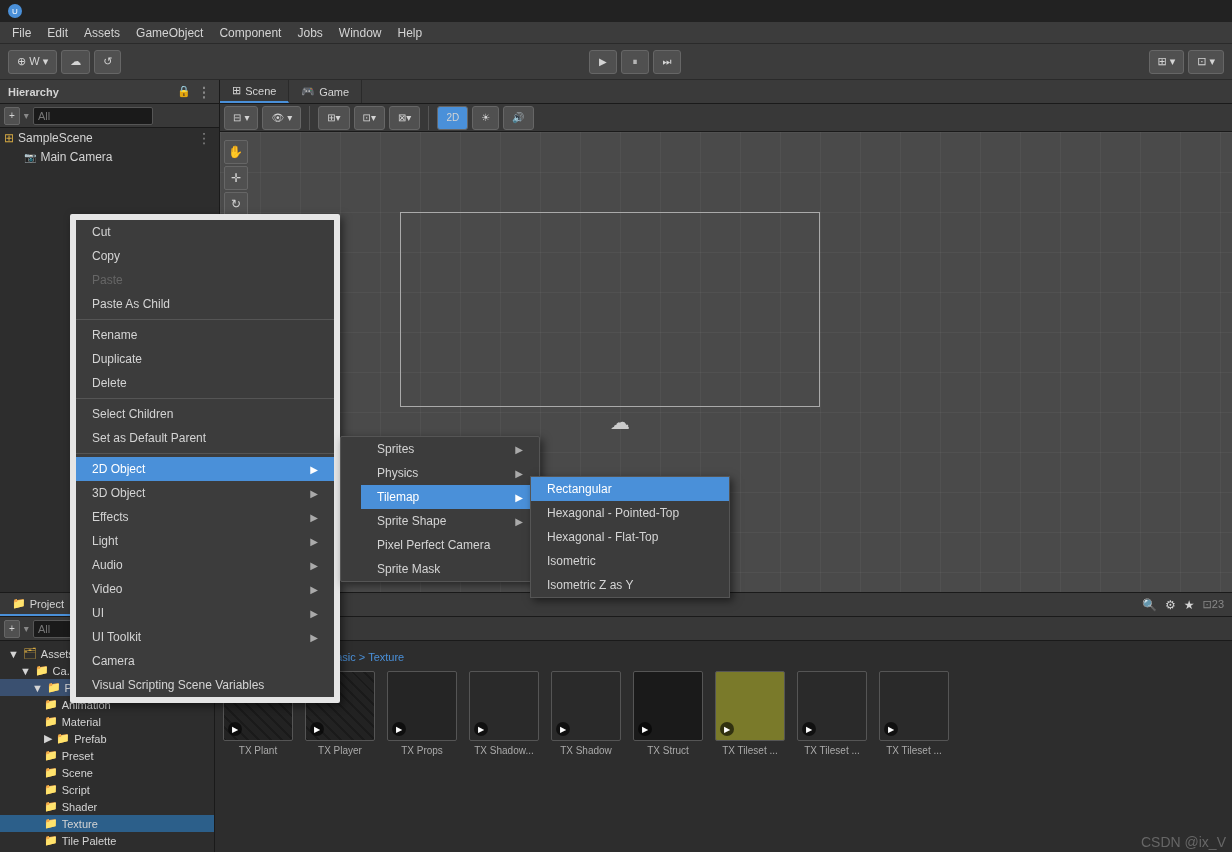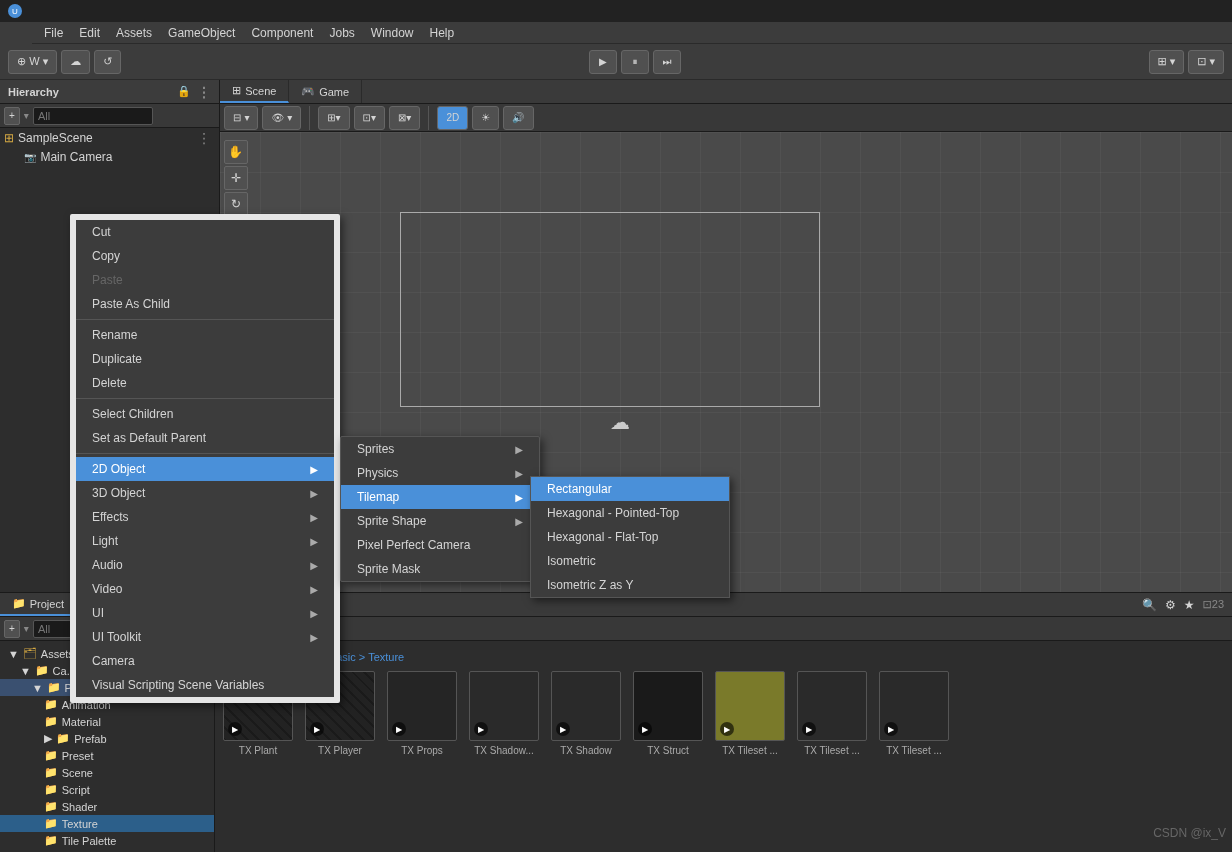--- a/index.html
+++ b/index.html
@@ -37,21 +37,20 @@
     }
 
     
     #menu-bar {
       background: #3c3c3c;
       height: 22px;
       display: flex;
       align-items: center;
       padding: 0 4px;
       border-bottom: 1px solid #2a2a2a;
-      margin-left: 32px;
     }
     .menu-item {
       padding: 2px 8px;
       font-size: 12px;
       color: #d4d4d4;
       cursor: pointer;
     }
 
     
     #toolbar {
@@ -363,40 +362,41 @@
     #submenu-2d {
       position: absolute;
       left: 340px;
       top: 436px;
       background: #3c3c3c;
       border: 1px solid #555;
       border-radius: 2px;
       width: 190px;
       box-shadow: 3px 3px 8px rgba(0,0,0,0.5);
       z-index: 101;
+      padding-left: 20px;
     }
 
     
     #submenu-tilemap {
       position: absolute;
       left: 530px;
       top: 476px;
       background: #3c3c3c;
       border: 1px solid #555;
       border-radius: 0;
       width: 200px;
       box-shadow: 3px 3px 8px rgba(0,0,0,0.5);
       z-index: 102;
     }
 
     .watermark {
       position: absolute;
-      bottom: 12px;
+      bottom: 2px;
       right: 6px;
-      font-size: 12px;
+      font-size: 14px;
       color: #666;
     }
     .lock-icon { font-size: 11px; color: #888; cursor: pointer; }
 
     
     .project-panel-toolbar {
       background: #383838;
       height: 24px;
       display: flex;
       align-items: center;

